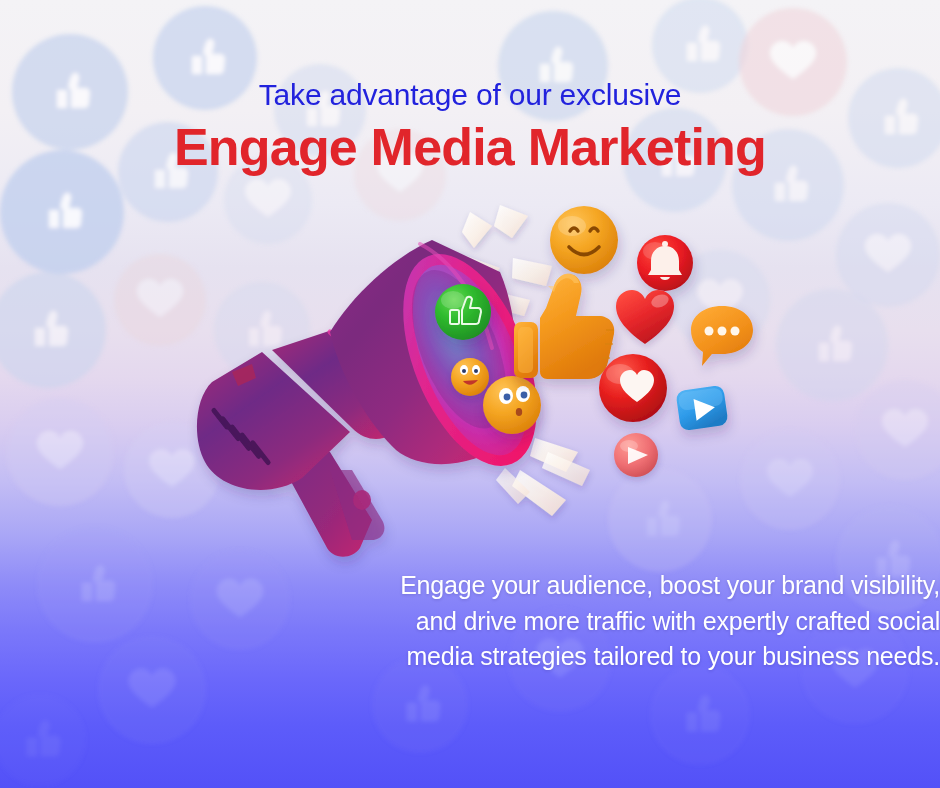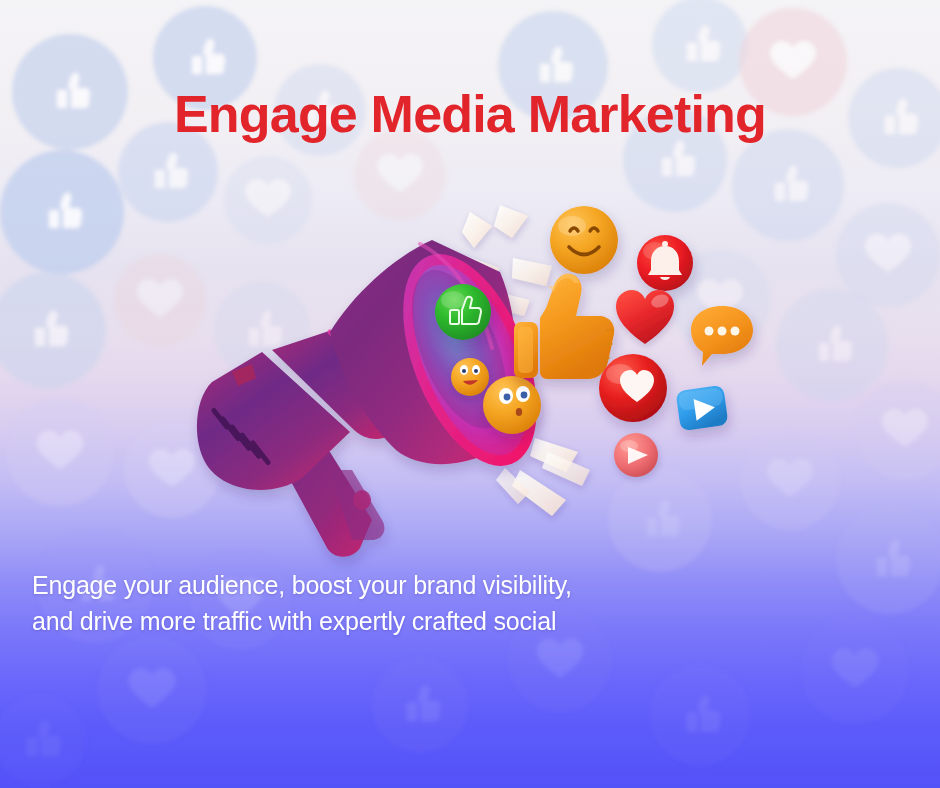--- a/index.html
+++ b/index.html
@@ -53,21 +53,21 @@
     margin-top:8px;
     font-size:52px;
     font-weight:700;
     letter-spacing:-0.8px;
     color:#e1252b;
     line-height:1.08;
   }
 
   .body-copy {
     position:absolute; left:0; right:0; top:568px;
-    text-align:left; z-index:40;
+    text-align:right; z-index:40;
     color:#ffffff;
     font-size:25px;
     font-weight:400;
     line-height:1.42;
     letter-spacing:-0.2px;
     text-shadow:0 1px 3px rgba(40,30,110,0.22);
     padding-left:32px;
   }
   .body-copy .line { display:block; }
 
@@ -245,20 +245,21 @@
           </g>
         <g opacity="0.08">
             <circle cx="40" cy="740" r="46" fill="#8581f7"></circle>
             <use href="#pat-thumb" x="40" y="740"></use>
           </g>
       </g>
     </svg>
   </div>
 
   <div class="headline-wrap">
+    <div class="kicker">Take advantage of our exclusive</div>
     <div class="title">Engage Media Marketing</div>
   </div>
 
   <div id="artwork">
     <svg viewBox="0 0 940 788">
       <defs>
 
         <linearGradient id="gradCone" x1="0" y1="0" x2="1" y2="1">
           <stop offset="0%" stop-color="#8e2a86"></stop>
           <stop offset="28%" stop-color="#7b2a7e"></stop>
@@ -500,15 +501,16 @@
         <circle cx="636" cy="455" r="22" fill="url(#gradPinkPlay)"></circle>
         <ellipse cx="629" cy="446" rx="9" ry="6" fill="#ffffff" opacity="0.22"></ellipse>
         <polygon points="628,447 648,455 628,464" fill="#ffffff" opacity="0.92"></polygon>
       </g>
     </svg>
   </div>
 
   <div class="body-copy">
     <span class="line">Engage your audience, boost your brand visibility,</span>
     <span class="line">and drive more traffic with expertly crafted social</span>
+    <span class="line">media strategies tailored to your business needs.</span>
   </div>
 
 </div>
 
 </body></html>

